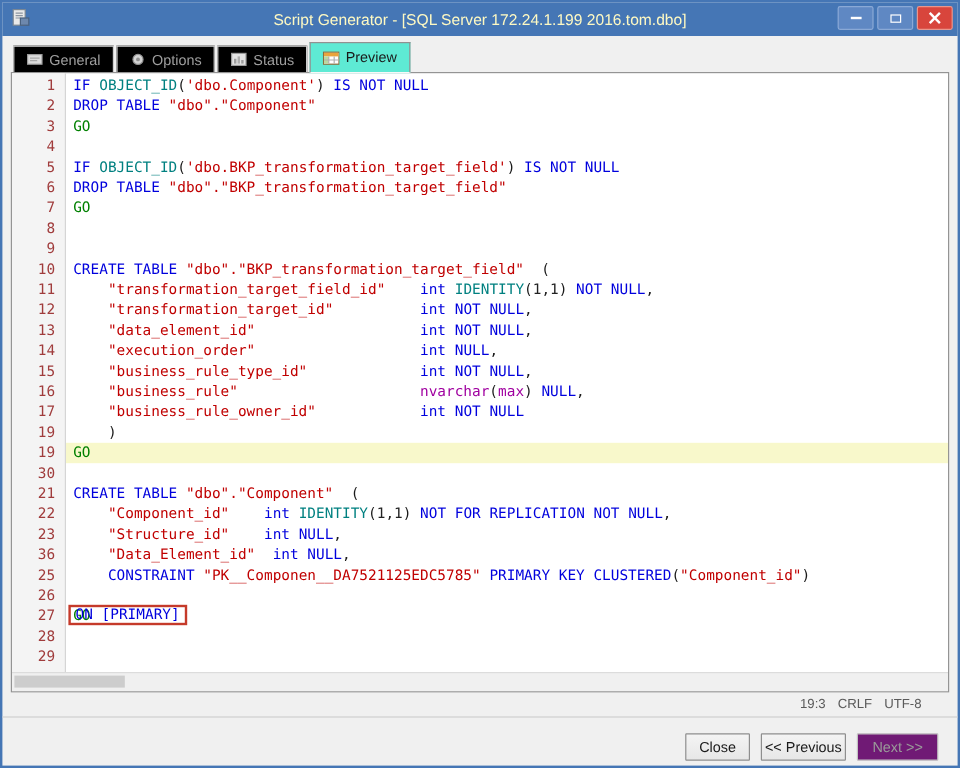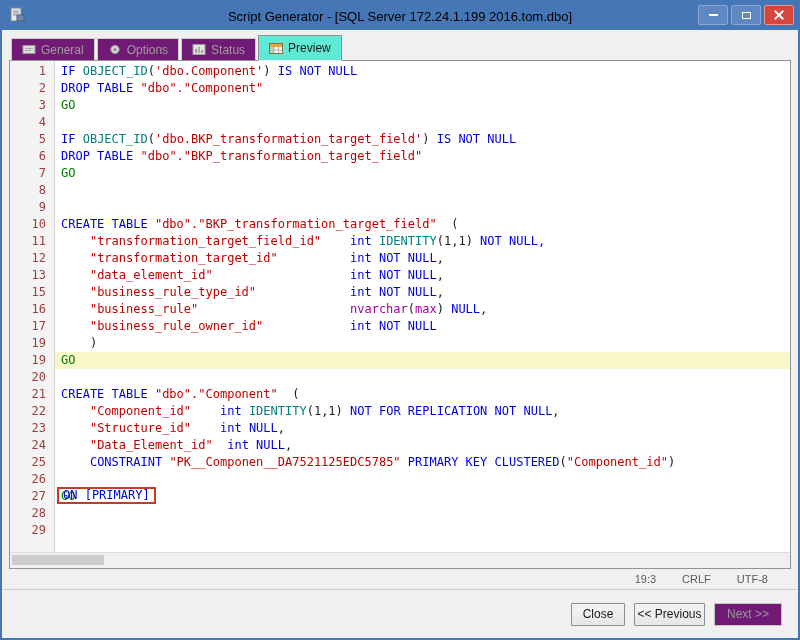--- a/index.html
+++ b/index.html
@@ -5,36 +5,36 @@
   html,body{margin:0;padding:0;}
   body{width:800px;height:640px;overflow:hidden;font-family:"Liberation Sans",sans-serif;background:#d7d7d7;}
 
   .window{width:800px;height:640px;box-sizing:border-box;border:2px solid var(--c-titlebar,#4576b5);
     background:#f0f0f0;display:flex;flex-direction:column;}
 
   
   .titlebar{height:28px;flex:0 0 28px;background:var(--c-titlebar,#4576b5);position:relative;
     display:flex;align-items:center;}
   .app-icon{position:absolute;left:6px;top:4px;width:18px;height:18px;}
-  .title-text{position:absolute;left:50%;transform:translateX(-50%);color:#000000;font-size:13px;white-space:nowrap;}
+  .title-text{position:absolute;left:50%;transform:translateX(-50%);color:#fef9c3;font-size:13px;white-space:nowrap;}
   .win-controls{position:absolute;right:4px;top:3px;display:flex;gap:3px;}
   .wbtn{width:30px;height:20px;border-radius:2px;display:flex;align-items:center;justify-content:center;position:relative;}
   .wbtn.minb,.wbtn.maxb{background:#5f88c3;border:1px solid #8aa9d6;box-sizing:border-box;}
   .wbtn.closeb{background:var(--c-close_button,#d8453c);border:1px solid #e8968d;box-sizing:border-box;}
   .glyph-min{width:9px;height:2px;background:#fff;}
   .glyph-max{width:9px;height:7px;border:1px solid #fff;box-sizing:border-box;}
   .glyph-x{position:relative;width:10px;height:10px;}
   .glyph-x::before,.glyph-x::after{content:"";position:absolute;left:-1px;top:4px;width:12px;height:2px;background:#fff;}
   .glyph-x::before{transform:rotate(45deg);}
   .glyph-x::after{transform:rotate(-45deg);}
 
   
   .tabstrip{height:30px;flex:0 0 30px;display:flex;align-items:flex-end;padding-left:9px;gap:2px;box-sizing:border-box;}
   .tab{display:flex;align-items:center;padding:0 10px;font-size:12px;white-space:nowrap;box-sizing:border-box;}
-  .tab.disabled{height:22px;background:#701a75;border:1px solid #cdcdcd;border-bottom:none;color:#9f9f9f;}
+  .tab.disabled{height:22px;background:#000000;border:1px solid #cdcdcd;border-bottom:none;color:#9f9f9f;}
   .tab.active{height:26px;background:#5eead4;border:1px solid #919191;border-bottom:1px solid #f8f8f8;
     margin-bottom:-1px;z-index:5;color:#1a1a1a;position:relative;}
   .tabicon{margin-right:5px;display:inline-flex;}
 
   
   .editor{flex:1 1 auto;min-height:0;margin:0 7px;background:#fff;border:1px solid #949494;
     position:relative;display:flex;flex-direction:column;overflow:hidden;}
   .gutter-bg{position:absolute;left:0;top:0;bottom:15px;width:44px;background:#f4f4f4;border-right:1px solid #d5d5d5;}
   #code-lines{flex:1 1 auto;min-height:0;overflow:hidden;position:relative;padding-top:2px;}
   .code-row{display:flex;height:17px;line-height:17px;font-family:"DejaVu Sans Mono",monospace;
@@ -50,21 +50,21 @@
   .tk-fn{color:var(--c-fn,#008080);}
   .tk-ty{color:var(--c-ty,#a000a0);}
   .tk-num{color:var(--c-num,#222222);}
   .tk-pl{color:var(--c-pl,#1a1a1a);}
   .red-box{display:inline-block;border:2px solid var(--c-annotation,#c53a2a);padding:0 4px;margin-left:-4px;
     height:13px;line-height:13px;vertical-align:top;position:relative;top:16px;}
   .hscroll{flex:0 0 15px;height:15px;background:#f0f0f0;border-top:1px solid #dcdcdc;position:relative;}
   .hthumb{position:absolute;left:2px;top:2px;height:10px;width:92px;background:#cdcdcd;}
 
   
-  .statusbar{height:21px;flex:0 0 21px;display:flex;justify-content:flex-end;align-items:center;gap:26px;
+  .statusbar{height:21px;flex:0 0 21px;display:flex;justify-content:flex-end;align-items:center;gap:10px;
     padding-right:30px;font-size:11px;color:#5a5a5a;border-bottom:1px solid #cfcfcf;box-sizing:border-box;}
 
   
   .footer{flex:1 0 auto;display:flex;justify-content:flex-end;align-items:flex-start;gap:9px;
     padding:13px 16px 0 0;}
   .btn{height:23px;font-size:12px;font-family:"Liberation Sans",sans-serif;display:flex;align-items:center;
     justify-content:center;background:linear-gradient(#f4f4f4,#e7e7e7);border:1px solid #8e8e8e;
     box-sizing:border-box;color:#1a1a1a;border-radius:1px;}
   .btn.disabled{color:#9a9a9a;background:#701a75;border-color:#c3c3c3;}
   .btn-close{width:54px;}
@@ -150,30 +150,31 @@
         <div class="code-row"><span class="gutter-num">4</span><span class="code-text"></span></div>
         <div class="code-row"><span class="gutter-num">5</span><span class="code-text"><span class="tk-kw">IF </span><span class="tk-fn">OBJECT_ID</span><span class="tk-pl">(</span><span class="tk-str">'dbo.BKP_transformation_target_field'</span><span class="tk-pl">)</span><span class="tk-kw"> IS NOT NULL</span></span></div>
         <div class="code-row"><span class="gutter-num">6</span><span class="code-text"><span class="tk-kw">DROP TABLE </span><span class="tk-id">"dbo"."BKP_transformation_target_field"</span></span></div>
         <div class="code-row"><span class="gutter-num">7</span><span class="code-text"><span class="tk-go">GO</span></span></div>
         <div class="code-row"><span class="gutter-num">8</span><span class="code-text"></span></div>
         <div class="code-row"><span class="gutter-num">9</span><span class="code-text"></span></div>
         <div class="code-row"><span class="gutter-num">10</span><span class="code-text"><span class="tk-kw">CREATE TABLE </span><span class="tk-id">"dbo"."BKP_transformation_target_field"</span><span class="tk-pl">  (</span></span></div>
         <div class="code-row"><span class="gutter-num">11</span><span class="code-text"><span class="tk-pl">    </span><span class="tk-id">"transformation_target_field_id"</span><span class="tk-pl">    </span><span class="tk-kw">int</span><span class="tk-pl"> </span><span class="tk-fn">IDENTITY</span><span class="tk-pl">(</span><span class="tk-num">1,1</span><span class="tk-pl">) </span><span class="tk-kw">NOT NULL</span><span class="tk-pl">,</span></span></div>
         <div class="code-row"><span class="gutter-num">12</span><span class="code-text"><span class="tk-pl">    </span><span class="tk-id">"transformation_target_id"</span><span class="tk-pl">          </span><span class="tk-kw">int</span><span class="tk-pl"> </span><span class="tk-kw">NOT NULL</span><span class="tk-pl">,</span></span></div>
         <div class="code-row"><span class="gutter-num">13</span><span class="code-text"><span class="tk-pl">    </span><span class="tk-id">"data_element_id"</span><span class="tk-pl">                   </span><span class="tk-kw">int</span><span class="tk-pl"> </span><span class="tk-kw">NOT NULL</span><span class="tk-pl">,</span></span></div>
+        <div class="code-row"><span class="gutter-num">14</span><span class="code-text"><span class="tk-pl">    </span><span class="tk-id">"execution_order"</span><span class="tk-pl">                   </span><span class="tk-kw">int</span><span class="tk-pl"> </span><span class="tk-kw">NULL</span><span class="tk-pl">,</span></span></div>
         <div class="code-row"><span class="gutter-num">15</span><span class="code-text"><span class="tk-pl">    </span><span class="tk-id">"business_rule_type_id"</span><span class="tk-pl">             </span><span class="tk-kw">int</span><span class="tk-pl"> </span><span class="tk-kw">NOT NULL</span><span class="tk-pl">,</span></span></div>
         <div class="code-row"><span class="gutter-num">16</span><span class="code-text"><span class="tk-pl">    </span><span class="tk-id">"business_rule"</span><span class="tk-pl">                     </span><span class="tk-ty">nvarchar</span><span class="tk-pl">(</span><span class="tk-ty">max</span><span class="tk-pl">) </span><span class="tk-kw">NULL</span><span class="tk-pl">,</span></span></div>
         <div class="code-row"><span class="gutter-num">17</span><span class="code-text"><span class="tk-pl">    </span><span class="tk-id">"business_rule_owner_id"</span><span class="tk-pl">            </span><span class="tk-kw">int</span><span class="tk-pl"> </span><span class="tk-kw">NOT NULL</span></span></div>
         <div class="code-row"><span class="gutter-num">19</span><span class="code-text"><span class="tk-pl">    )</span></span></div>
         <div class="code-row hl"><span class="gutter-num">19</span><span class="code-text"><span class="tk-go">GO</span></span></div>
-        <div class="code-row"><span class="gutter-num">20</span><span class="code-text"></span></div>
+        <div class="code-row"><span class="gutter-num">30</span><span class="code-text"></span></div>
         <div class="code-row"><span class="gutter-num">21</span><span class="code-text"><span class="tk-kw">CREATE TABLE </span><span class="tk-id">"dbo"."Component"</span><span class="tk-pl">  (</span></span></div>
         <div class="code-row"><span class="gutter-num">22</span><span class="code-text"><span class="tk-pl">    </span><span class="tk-id">"Component_id"</span><span class="tk-pl">    </span><span class="tk-kw">int</span><span class="tk-pl"> </span><span class="tk-fn">IDENTITY</span><span class="tk-pl">(</span><span class="tk-num">1,1</span><span class="tk-pl">) </span><span class="tk-kw">NOT FOR REPLICATION NOT NULL</span><span class="tk-pl">,</span></span></div>
         <div class="code-row"><span class="gutter-num">23</span><span class="code-text"><span class="tk-pl">    </span><span class="tk-id">"Structure_id"</span><span class="tk-pl">    </span><span class="tk-kw">int</span><span class="tk-pl"> </span><span class="tk-kw">NULL</span><span class="tk-pl">,</span></span></div>
-        <div class="code-row"><span class="gutter-num">24</span><span class="code-text"><span class="tk-pl">    </span><span class="tk-id">"Data_Element_id"</span><span class="tk-pl">  </span><span class="tk-kw">int</span><span class="tk-pl"> </span><span class="tk-kw">NULL</span><span class="tk-pl">,</span></span></div>
+        <div class="code-row"><span class="gutter-num">36</span><span class="code-text"><span class="tk-pl">    </span><span class="tk-id">"Data_Element_id"</span><span class="tk-pl">  </span><span class="tk-kw">int</span><span class="tk-pl"> </span><span class="tk-kw">NULL</span><span class="tk-pl">,</span></span></div>
         <div class="code-row"><span class="gutter-num">25</span><span class="code-text"><span class="tk-pl">    </span><span class="tk-kw">CONSTRAINT </span><span class="tk-id">"PK__Componen__DA7521125EDC5785"</span><span class="tk-pl"> </span><span class="tk-kw">PRIMARY KEY CLUSTERED</span><span class="tk-pl">(</span><span class="tk-id">"Component_id"</span><span class="tk-pl">)</span></span></div>
         <div class="code-row"><span class="gutter-num">26</span><span class="code-text"><span class="red-box"><span class="tk-kw">ON [PRIMARY]</span></span></span></div>
         <div class="code-row"><span class="gutter-num">27</span><span class="code-text"><span class="tk-go">GO</span></span></div>
         <div class="code-row"><span class="gutter-num">28</span><span class="code-text"></span></div>
         <div class="code-row"><span class="gutter-num">29</span><span class="code-text"></span></div>
       </div>
     <div class="hscroll">
       <div class="hthumb"></div>
     </div>
   </div>

